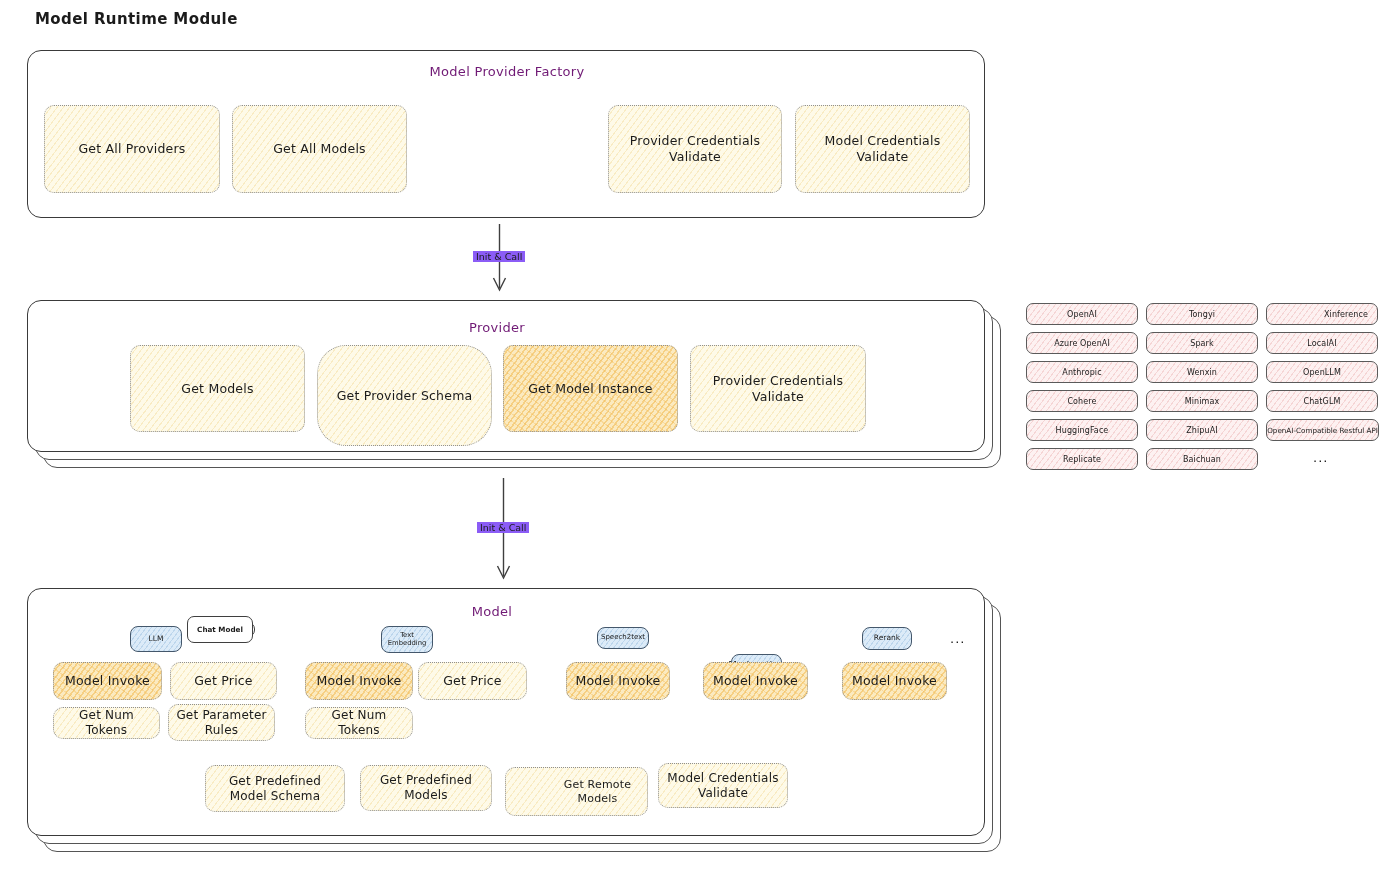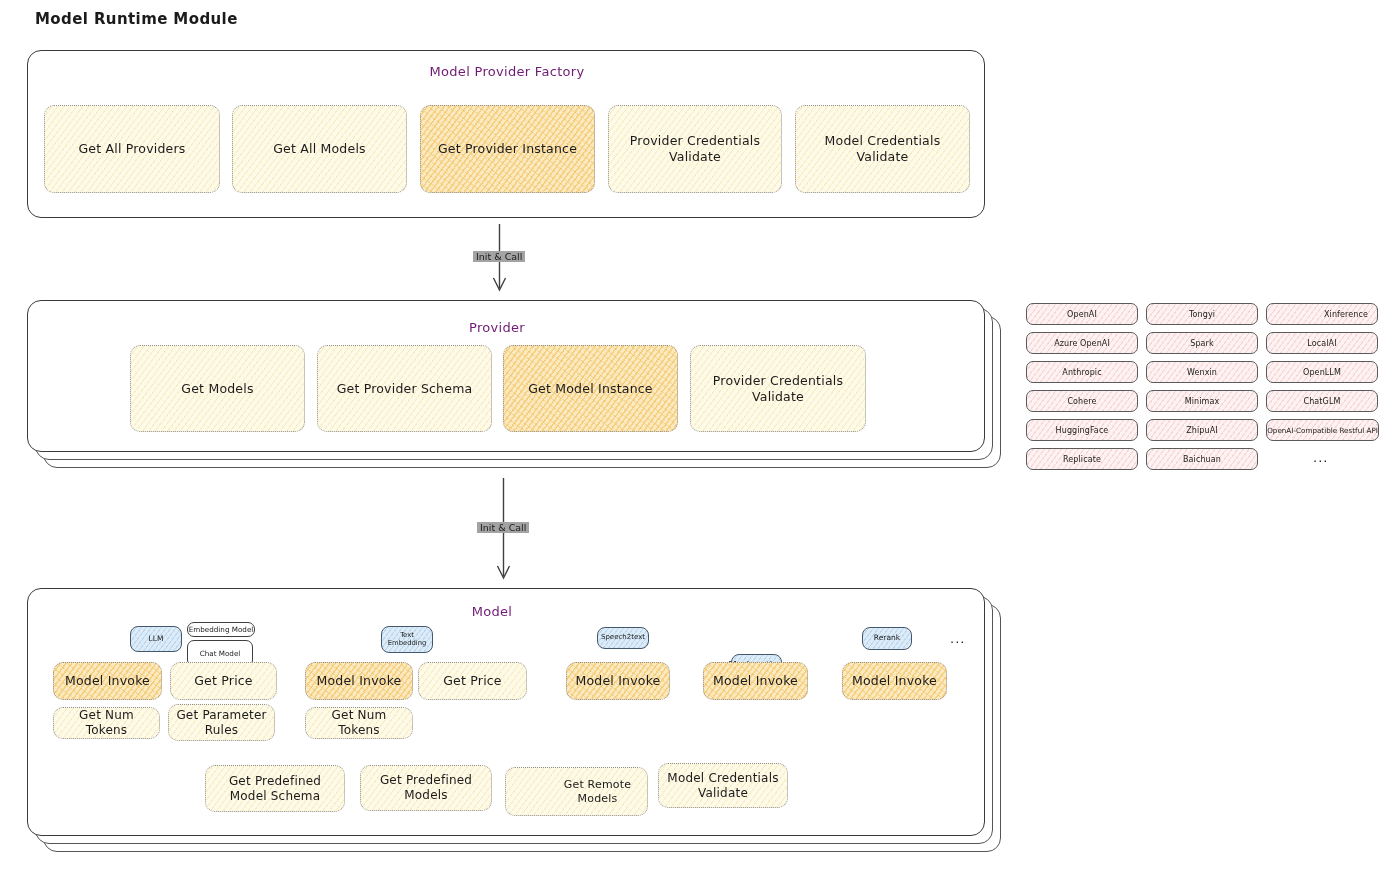--- a/index.html
+++ b/index.html
@@ -32,53 +32,52 @@
   .tag { position:absolute; display:flex; align-items:center; justify-content:center;
         text-align:center; border-radius:8px; line-height:1.1; }
   .tag.blue { background-color:#dcebf8;
         background-image:repeating-linear-gradient(127deg, rgba(130,175,215,.35) 0 1px, transparent 1px 4px);
         border:1.3px solid #44576b; font-size:7.5px; }
   .tag.white { background:#fff; border:1.2px solid #3f3f3f; border-radius:7px; font-size:7.2px; }
 
   .ellipsis-text { position:absolute; font-size:13px; letter-spacing:1px; }
 
   .arrow { position:absolute; }
-  .arrow-label { position:absolute; font-size:9.5px; background:#a3a3a3; padding:0 3px; white-space:nowrap; }
+  .arrow-label { position:absolute; font-size:9.5px; background:#8b5cf6; padding:0 3px; white-space:nowrap; }
 </style>
 </head>
 <body>
 
 <div class="canvas">
 
   <div class="page-title">Model Runtime Module</div>
 
   <div class="box-outer" style="left:27px; top:50px; width:958px; height:168px;"></div>
   <div class="section-title" style="left:407px; top:64px; width:200px;">Model Provider Factory</div>
 
   <div class="fn light" style="left:44px;  top:105px; width:176px; height:88px;">Get All Providers</div>
   <div class="fn light" style="left:232px; top:105px; width:175px; height:88px;">Get All Models</div>
-  <div class="fn strong" style="left:420px; top:105px; width:175px; height:88px;">Get Provider Instance</div>
   <div class="fn light" style="left:608px; top:105px; width:174px; height:88px;">Provider Credentials Validate</div>
   <div class="fn light" style="left:795px; top:105px; width:175px; height:88px;">Model Credentials Validate</div>
 
   <div class="arrow" style="left:489px; top:224px;">
     <svg width="21" height="70" viewBox="0 0 21 70">
       <line x1="10.5" y1="0" x2="10.5" y2="64" stroke="#3f3f3f" stroke-width="1.4"></line>
       <polyline points="4.5,54 10.5,66 16.5,54" fill="none" stroke="#3f3f3f" stroke-width="1.4"></polyline>
     </svg>
   </div>
   <div class="arrow-label" style="left:473px; top:251px;">Init &amp; Call</div>
 
   <div class="layer" style="left:43px; top:316px; width:958px; height:152px;"></div>
   <div class="layer" style="left:35px; top:308px; width:958px; height:152px;"></div>
   <div class="box-outer" style="left:27px; top:300px; width:958px; height:152px;"></div>
   <div class="section-title" style="left:407px; top:320px; width:180px;">Provider</div>
 
   <div class="fn light" style="left:130px; top:345px; width:175px; height:87px;">Get Models</div>
-  <div class="fn light" style="left:317px; top:345px; width:175px; height:87px;">Get Provider Schema</div>
+  <div class="fn light" style="left:317px; top:345px; width:175px; height:101px;border-radius:29px;">Get Provider Schema</div>
   <div class="fn strong" style="left:503px; top:345px; width:175px; height:87px;">Get Model Instance</div>
   <div class="fn light" style="left:690px; top:345px; width:176px; height:87px;">Provider Credentials Validate</div>
 
   <div class="pill" style="left:1026px; top:303px; width:112px; height:22px;">OpenAI</div>
   <div class="pill" style="left:1146px; top:303px; width:112px; height:22px;">Tongyi</div>
   <div class="pill" style="left:1266px; top:303px; width:112px; height:22px;padding-left:48px;">Xinference</div>
 
   <div class="pill" style="left:1026px; top:332px; width:112px; height:22px;">Azure OpenAI</div>
   <div class="pill" style="left:1146px; top:332px; width:112px; height:22px;">Spark</div>
   <div class="pill" style="left:1266px; top:332px; width:112px; height:22px;">LocalAI</div>
@@ -107,21 +106,21 @@
   </div>
   <div class="arrow-label" style="left:477px; top:522px;">Init &amp; Call</div>
 
   <div class="layer" style="left:43px; top:604px; width:958px; height:248px;"></div>
   <div class="layer" style="left:35px; top:596px; width:958px; height:248px;"></div>
   <div class="box-outer" style="left:27px; top:588px; width:958px; height:248px;"></div>
   <div class="section-title" style="left:402px; top:604px; width:180px;">Model</div>
 
   <div class="tag blue" style="left:130px; top:626px; width:52px; height:26px;">LLM</div>
   <div class="tag white" style="left:187px; top:622px; width:68px; height:15px;">Embedding Model</div>
-  <div class="tag white" style="left:187px; top:640px; width:66px; height:27px;">Chat Model</div>
+  <div class="tag white" style="left:187px; top:616px; width:66px; height:27px;font-weight:bold;">Chat Model</div>
   <div class="tag blue" style="left:381px; top:626px; width:52px; height:27px; font-size:6.8px; padding:1px 4px;">Text Embedding</div>
   <div class="tag blue" style="left:597px; top:627px; width:52px; height:22px; font-size:7px;">Speech2text</div>
   <div class="tag blue" style="left:731px; top:627px; width:51px; height:22px; font-size:10px;margin-top:27px;">Moderation</div>
   <div class="tag blue" style="left:862px; top:627px; width:50px; height:23px;">Rerank</div>
   <div class="ellipsis-text" style="left:950px; top:631px;">...</div>
 
   <div class="fn strong" style="left:53px;  top:662px; width:109px; height:38px;">Model Invoke</div>
   <div class="fn light" style="left:170px; top:662px; width:107px; height:38px;">Get Price</div>
   <div class="fn strong" style="left:305px; top:662px; width:108px; height:38px;">Model Invoke</div>
   <div class="fn light" style="left:418px; top:662px; width:109px; height:38px;">Get Price</div>

